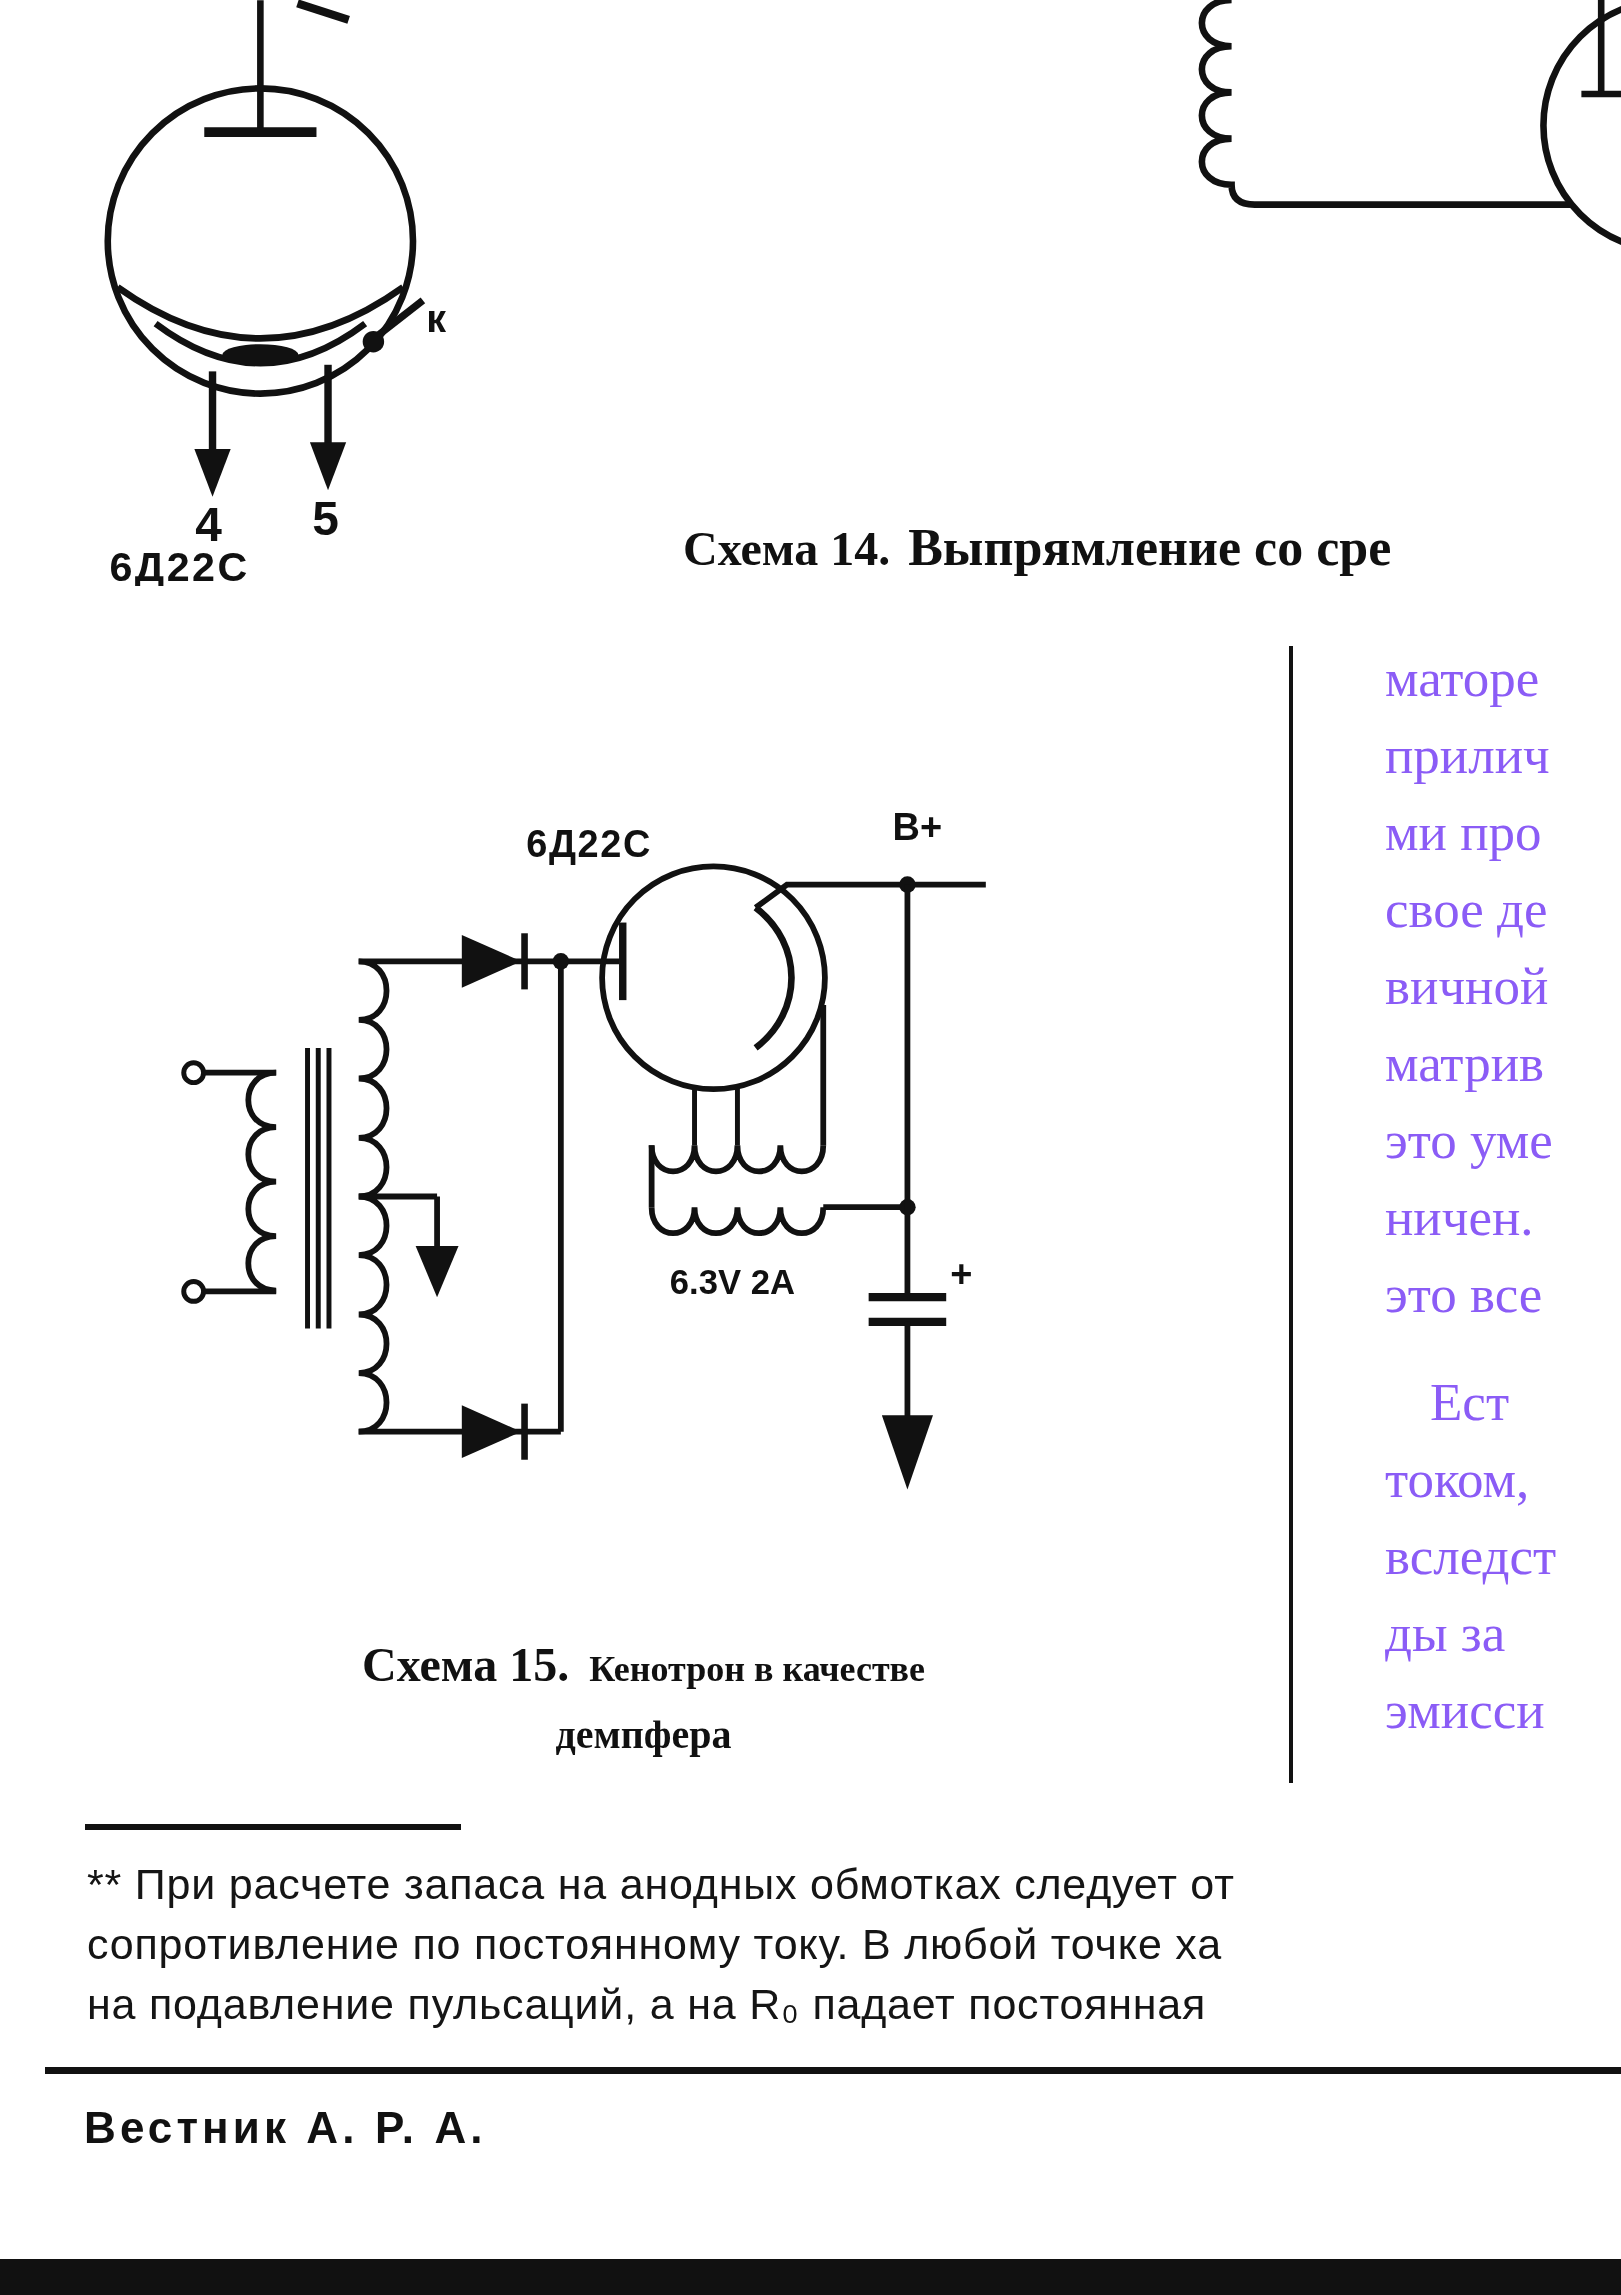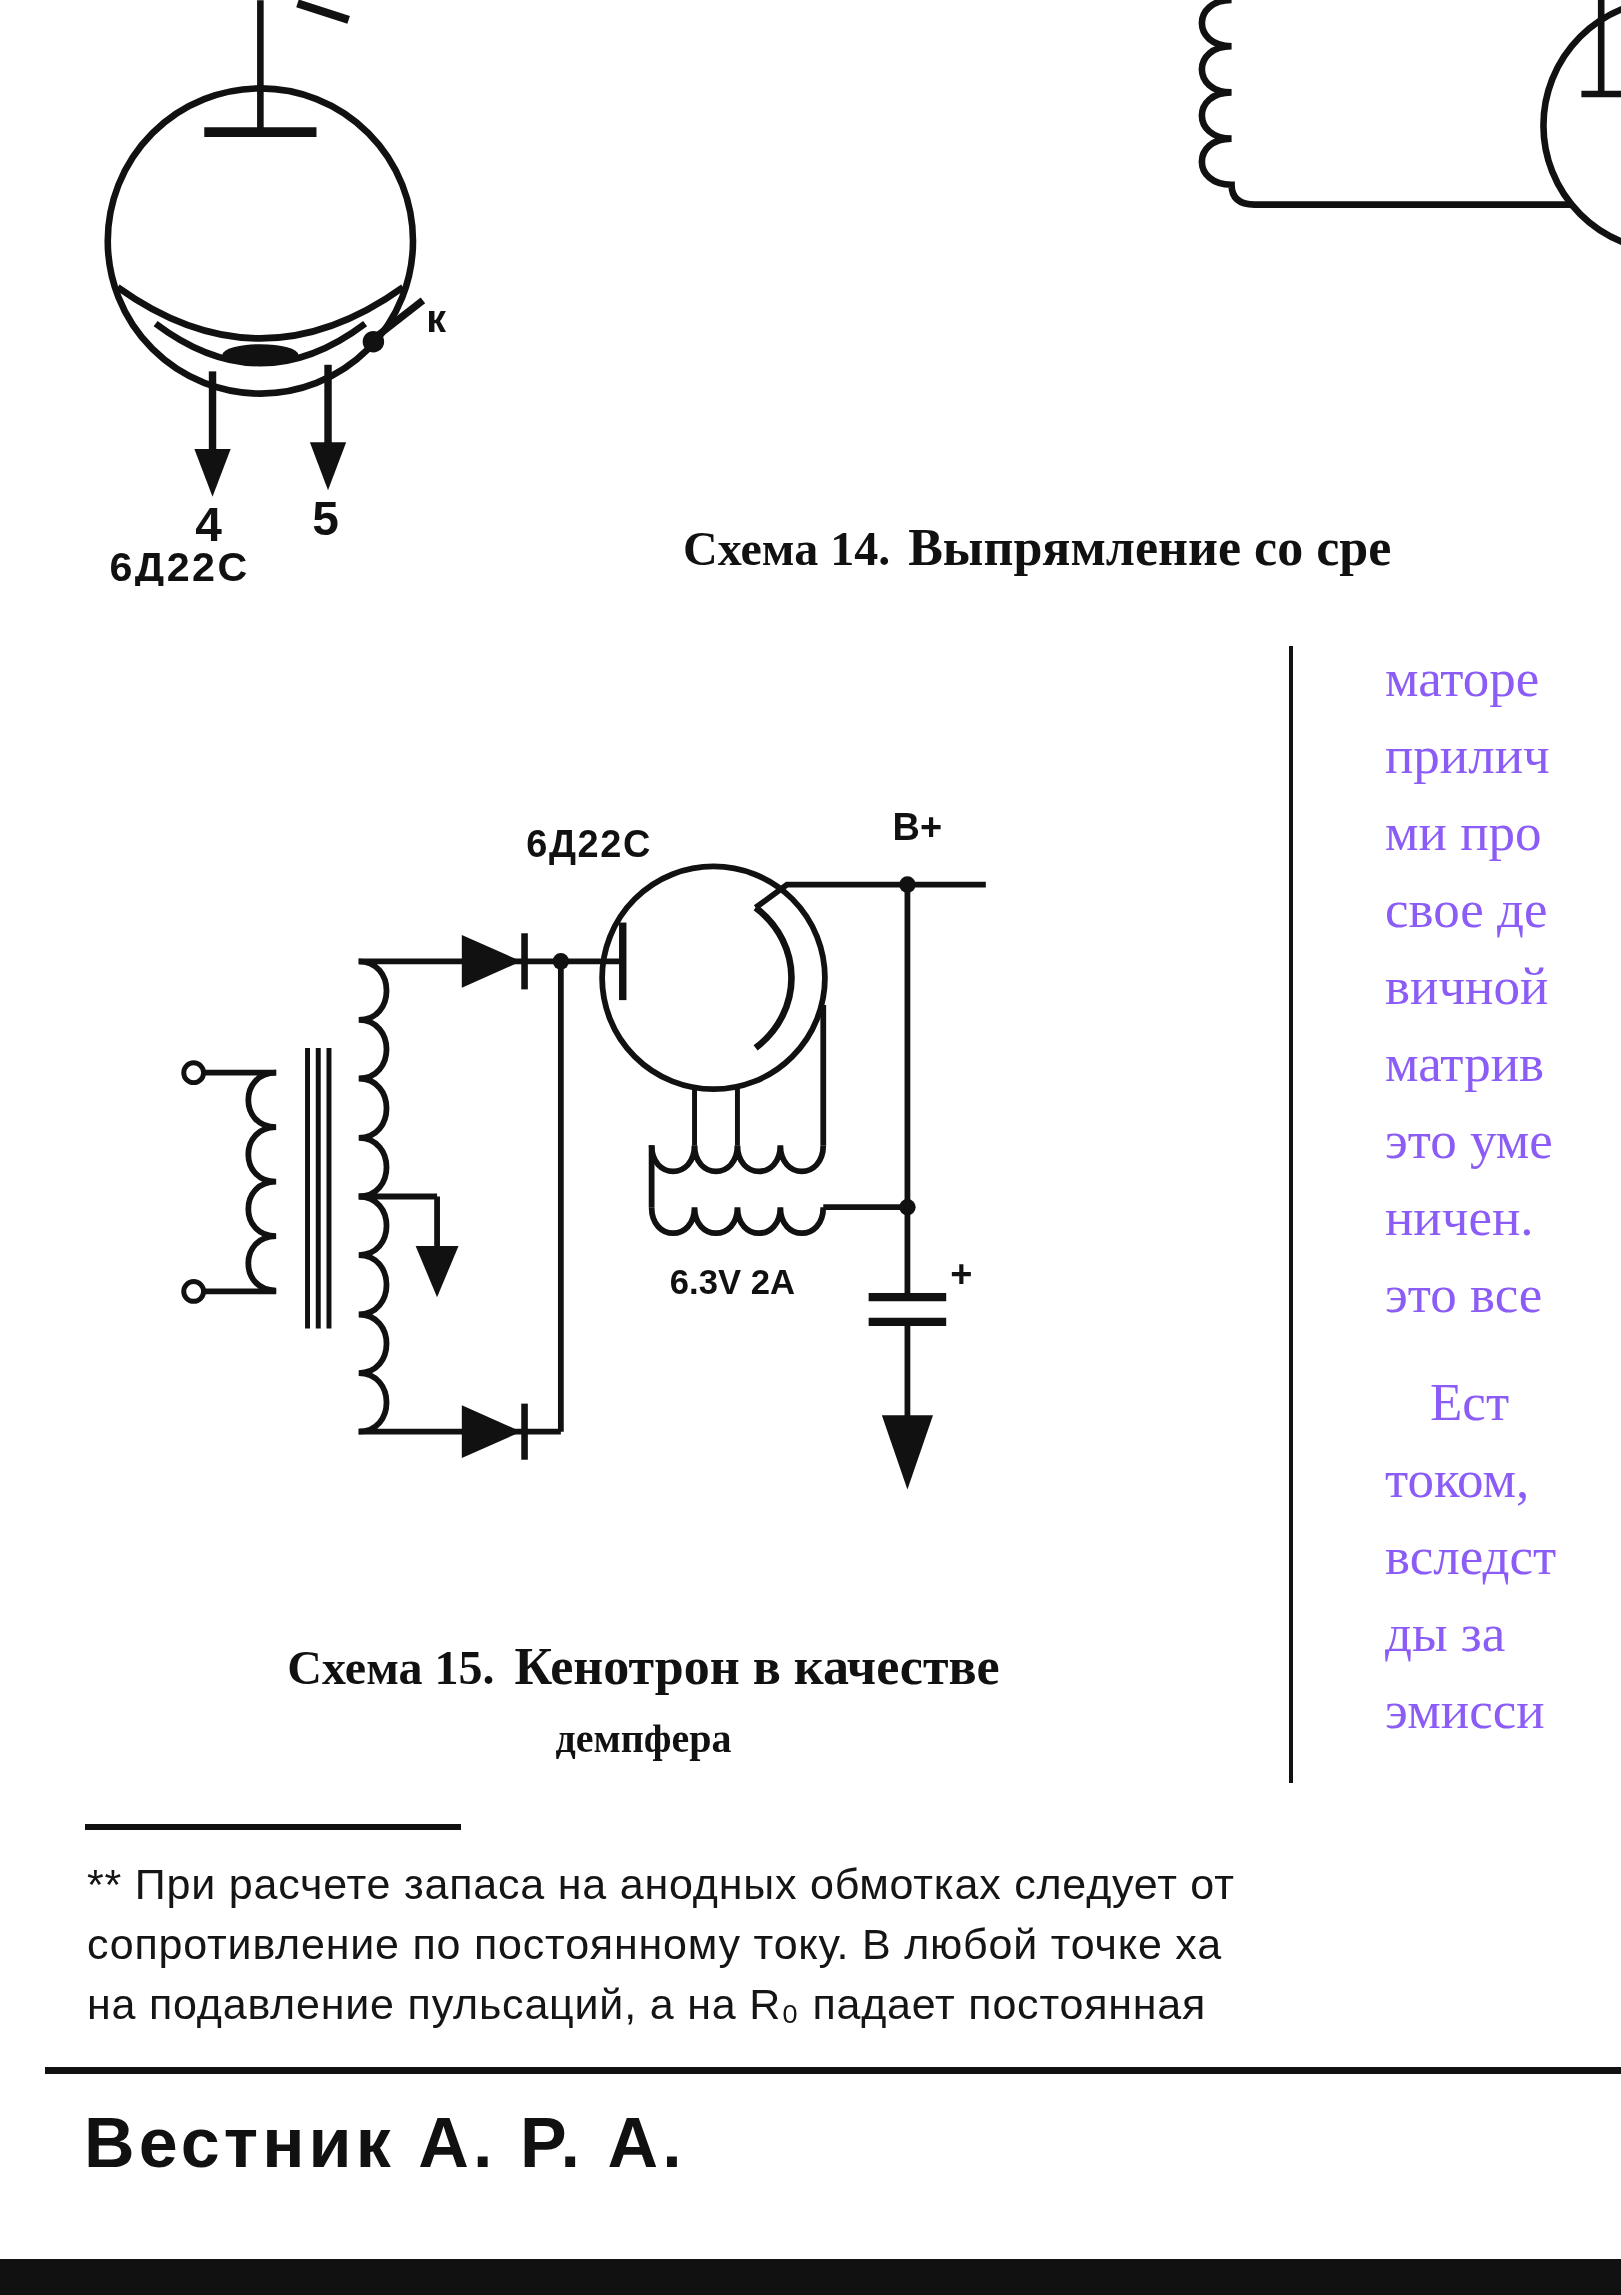--- a/index.html
+++ b/index.html
@@ -16,31 +16,31 @@
 
   .divider{left:1289px;top:646px;width:4.1px;height:1137px;background:#111;}
 
   .right-col{left:1385px;top:640px;width:237px;overflow:hidden;
              font-family:"Liberation Serif",serif;font-size:53px;color:#8b5cf6;}
   .rc-line{height:77px;line-height:77px;white-space:nowrap;}
   .rc-indent{margin-top:31px;padding-left:45px;}
 
   .caption15{left:107px;top:1637px;width:1073px;text-align:center;font-family:"Liberation Serif",serif;font-weight:bold;}
   .caption15 .t1{font-size:48px;}
-  .caption15 .t2{font-size:52px;margin-left:20px;}
+  .caption15 .t2{font-size:36px;margin-left:20px;}
   .caption15 .line2{font-size:40px;margin-top:19px;}
 
   .footnote-rule{left:85px;top:1824px;width:376px;height:5.8px;background:#111;}
   .footnote{left:87px;top:1854px;width:1534px;overflow:hidden;
             font-family:Liberation Sans, sans-serif;font-size:43px;letter-spacing:0.8px;color:#151515;}
   .fn-line{height:60px;line-height:60px;white-space:nowrap;}
 
   .bottom-rule{left:45px;top:2067px;width:1577px;height:6.6px;background:#111;}
   .masthead{left:84px;top:2103px;font-family:"Liberation Sans",sans-serif;
-            font-weight:bold;font-size:70px;letter-spacing:4.1px;color:#111;}
+            font-weight:bold;font-size:44px;letter-spacing:4.1px;color:#111;}
   .bottom-bar{left:0;top:2259px;width:1622px;height:36px;background:#111;}
 </style>
 </head>
 <body>
 
 <div class="page">
 
   <svg class="abs" style="left:50px;top:0;" width="429" height="586" viewBox="0 0 520 710">
     <g>
       <line class="stroke" x1="255" y1="0" x2="255" y2="162" stroke-width="8"></line>

